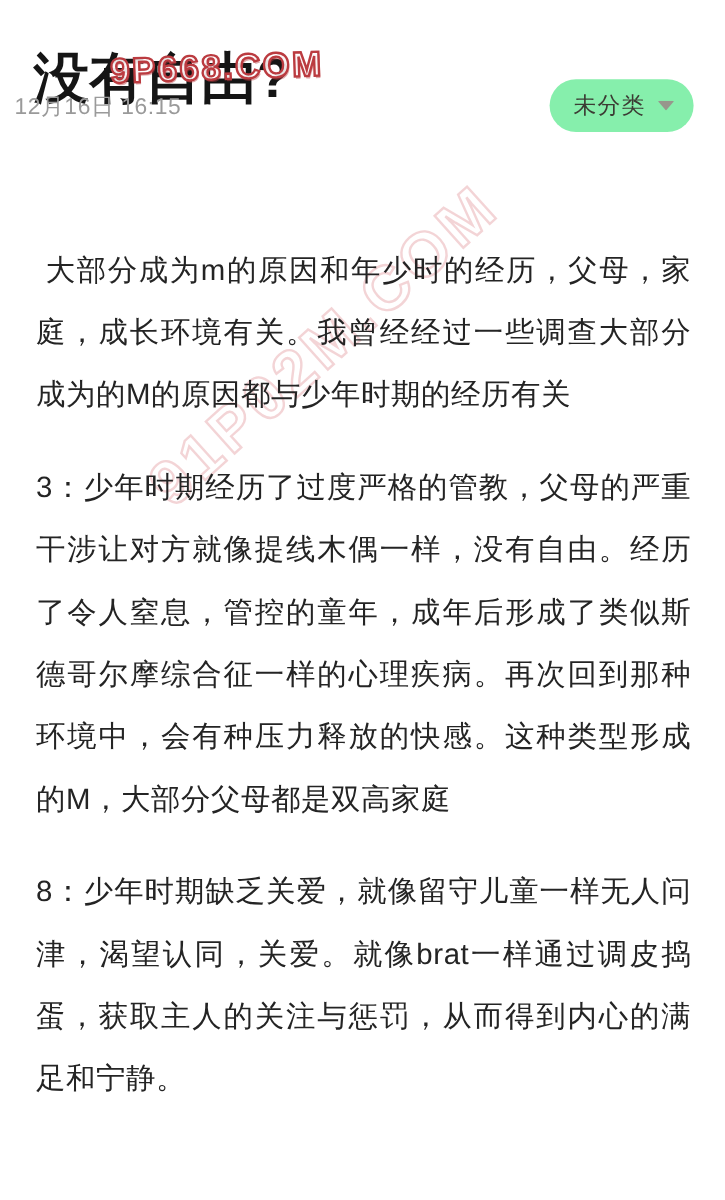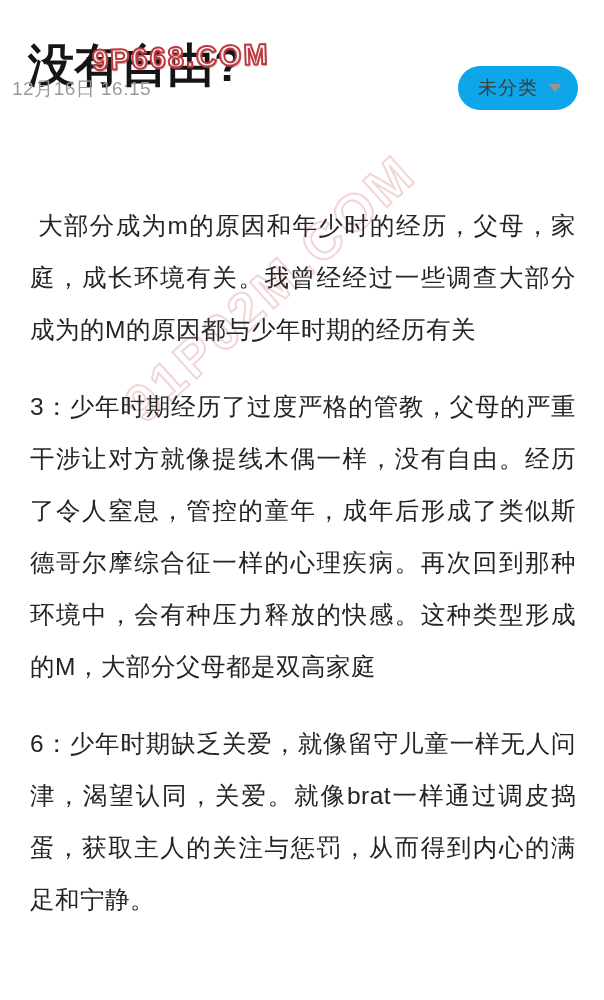--- a/index.html
+++ b/index.html
@@ -64,21 +64,21 @@
     letter-spacing: 0.5px;
     z-index: 3;
   }
 
   
   .category-badge {
     position: absolute;
     right: 26px; top: 66px;
     height: 44px;
     padding: 0 16px 0 20px;
-    background: #0ea5e9;
+    background: #86efac;
     border-radius: 22px;
     display: flex;
     align-items: center;
     gap: 10px;
     z-index: 3;
     cursor: pointer;
   }
   .category-badge .label {
     font-size: 19px;
     color: #3c3c34;
@@ -120,14 +120,14 @@
 <div class="category-badge">
   <span class="label">未分类</span>
   <span class="chevron-down"></span>
 </div>
 
 <div class="wm-diagonal">91P02M.COM</div>
 
 <div class="note-body">
   <p> 大部分成为m的原因和年少时的经历，父母，家庭，成长环境有关。我曾经经过一些调查大部分成为的M的原因都与少年时期的经历有关</p>
   <p>3：少年时期经历了过度严格的管教，父母的严重干涉让对方就像提线木偶一样，没有自由。经历了令人窒息，管控的童年，成年后形成了类似斯德哥尔摩综合征一样的心理疾病。再次回到那种环境中，会有种压力释放的快感。这种类型形成的M，大部分父母都是双高家庭</p>
-  <p>6：少年时期缺乏关爱，就像留守儿童一样无人问津，渴望认同，关爱。就像brat一样通过调皮捣蛋，获取主人的关注与惩罚，从而得到内心的满足和宁静。</p>
+  <p>8：少年时期缺乏关爱，就像留守儿童一样无人问津，渴望认同，关爱。就像brat一样通过调皮捣蛋，获取主人的关注与惩罚，从而得到内心的满足和宁静。</p>
 </div>
 
 </body></html>

